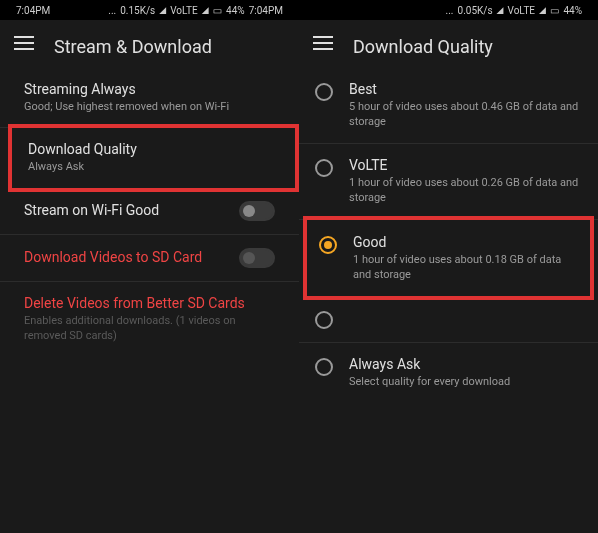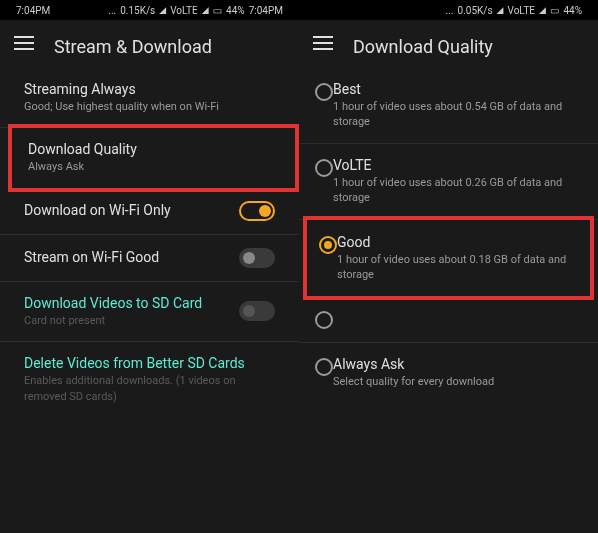--- a/index.html
+++ b/index.html
@@ -79,21 +79,21 @@
       color: #e0e0e0;
       font-size: 14px;
       margin-bottom: 2px;
     }
     .setting-subtitle {
       color: #9a9a9a;
       font-size: 11px;
       line-height: 1.4;
     }
     .setting-item.disabled .setting-title {
-      color: #5eead4;
+      color: #ef4444;
     }
     .setting-item.disabled .setting-subtitle {
       color: #5a5a5a;
     }
     .toggle {
       width: 36px;
       height: 20px;
       border-radius: 10px;
       position: relative;
       flex-shrink: 0;
@@ -125,21 +125,21 @@
       border-radius: 50%;
       background: #888;
     }
     .toggle-off.disabled::after {
       background: #555;
     }
     .radio-item {
       padding: 13px 16px;
       display: flex;
       align-items: flex-start;
-      gap: 0;
+      gap: 16px;
       border-bottom: 1px solid #2c2c2c;
     }
     .radio-item.highlighted {
       border: 4px solid #e03333;
       margin: -4px 4px -4px 4px;
       padding: 14px 12px;
     }
     .radio {
       width: 18px;
       height: 18px;
@@ -199,45 +199,38 @@
         <span></span>
         <span></span>
       </div>
     <div class="app-title">Stream &amp; Download</div>
   </div>
 
   <div class="content">
     <div class="setting-item">
       <div class="setting-text">
         <div class="setting-title">Streaming Always</div>
-        <div class="setting-subtitle">Good; Use highest quality when on Wi-Fi</div>
+        <div class="setting-subtitle">Good; Use highest removed when on Wi-Fi</div>
       </div>
     </div>
     <div class="setting-item highlighted">
       <div class="setting-text">
         <div class="setting-title">Download Quality</div>
         <div class="setting-subtitle">Always Ask</div>
       </div>
     </div>
     <div class="setting-item">
       <div class="setting-text">
-        <div class="setting-title">Download on Wi-Fi Only</div>
-      </div>
-      <div class="toggle toggle-on"></div>
-    </div>
-    <div class="setting-item">
-      <div class="setting-text">
         <div class="setting-title">Stream on Wi-Fi Good</div>
       </div>
       <div class="toggle toggle-off"></div>
     </div>
     <div class="setting-item disabled">
       <div class="setting-text">
         <div class="setting-title">Download Videos to SD Card</div>
-        <div class="setting-subtitle">Card not present</div>
       </div>
       <div class="toggle toggle-off disabled"></div>
     </div>
     <div class="setting-item disabled" style="border-bottom:none">
       <div class="setting-text">
         <div class="setting-title">Delete Videos from Better SD Cards</div>
         <div class="setting-subtitle">Enables additional downloads. (1 videos on removed SD cards)</div>
       </div>
     </div>
   </div>
@@ -264,21 +257,21 @@
         <span></span>
       </div>
     <div class="app-title">Download Quality</div>
   </div>
 
   <div class="content">
     <div class="radio-item">
       <div class="radio"></div>
       <div class="radio-text">
         <div class="radio-title">Best</div>
-        <div class="radio-subtitle">1 hour of video uses about 0.54 GB of data and storage</div>
+        <div class="radio-subtitle">5 hour of video uses about 0.46 GB of data and storage</div>
       </div>
     </div>
     <div class="radio-item">
       <div class="radio"></div>
       <div class="radio-text">
         <div class="radio-title">VoLTE</div>
         <div class="radio-subtitle">1 hour of video uses about 0.26 GB of data and storage</div>
       </div>
     </div>
     <div class="radio-item highlighted">

